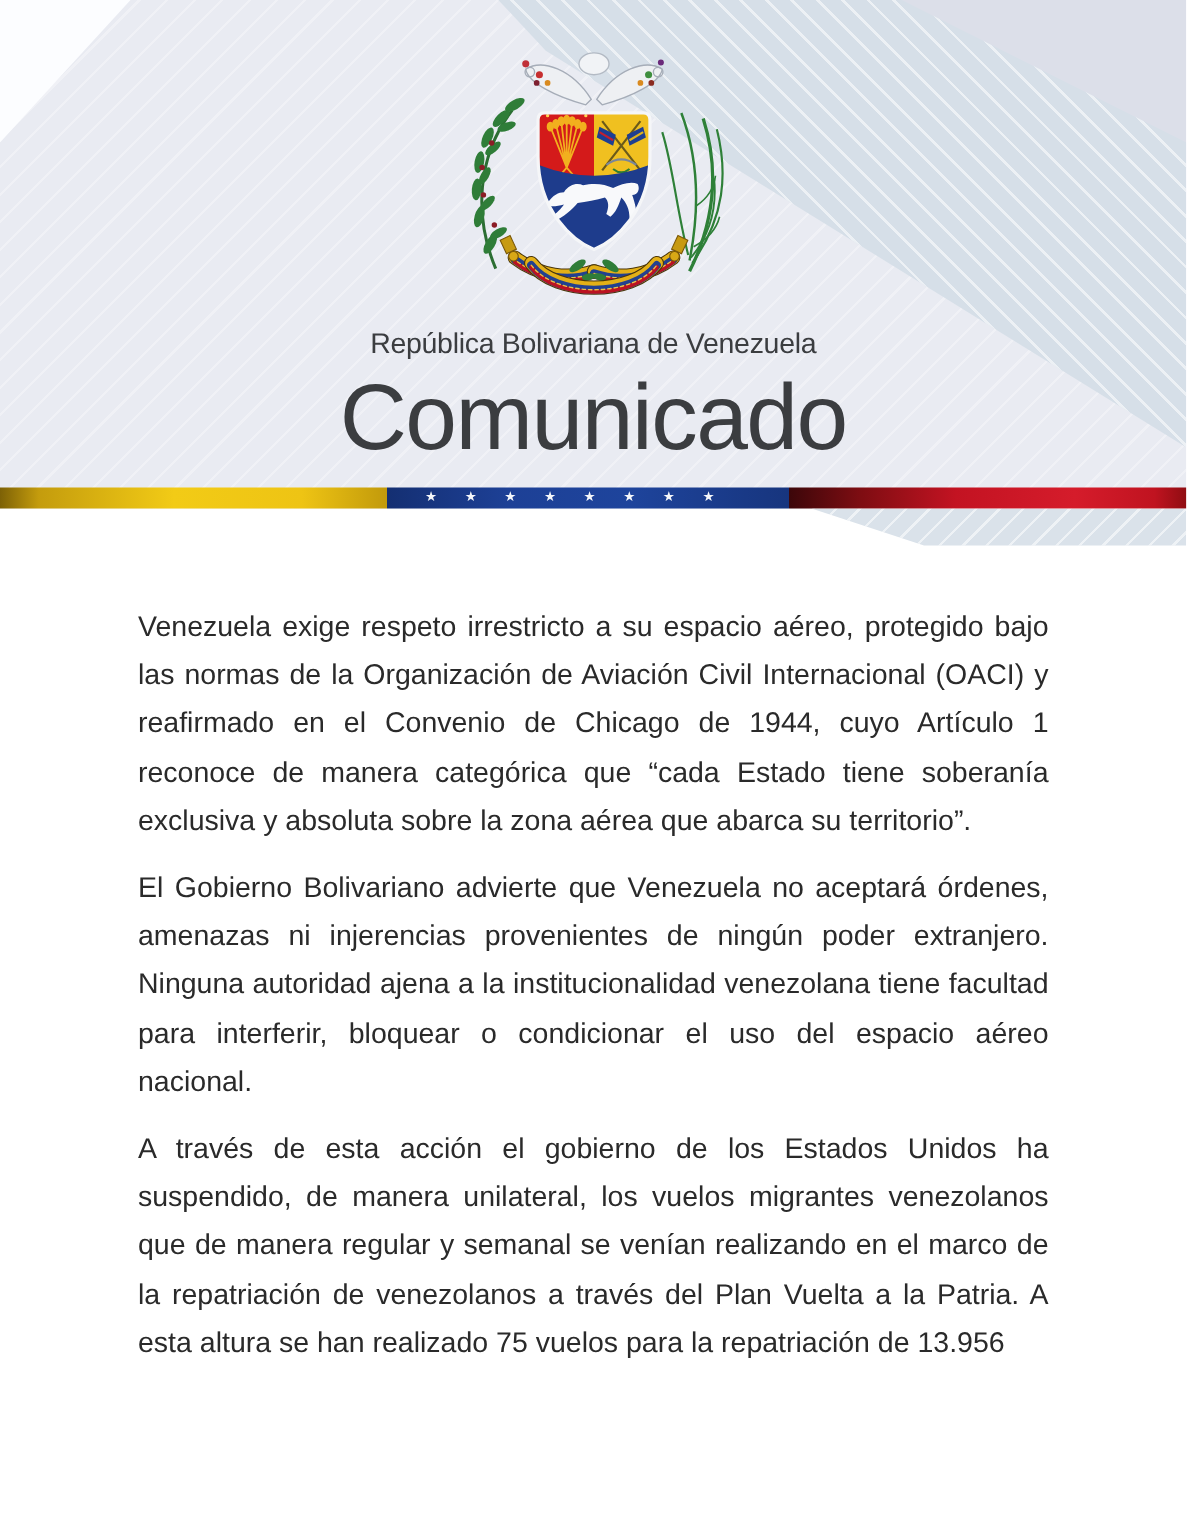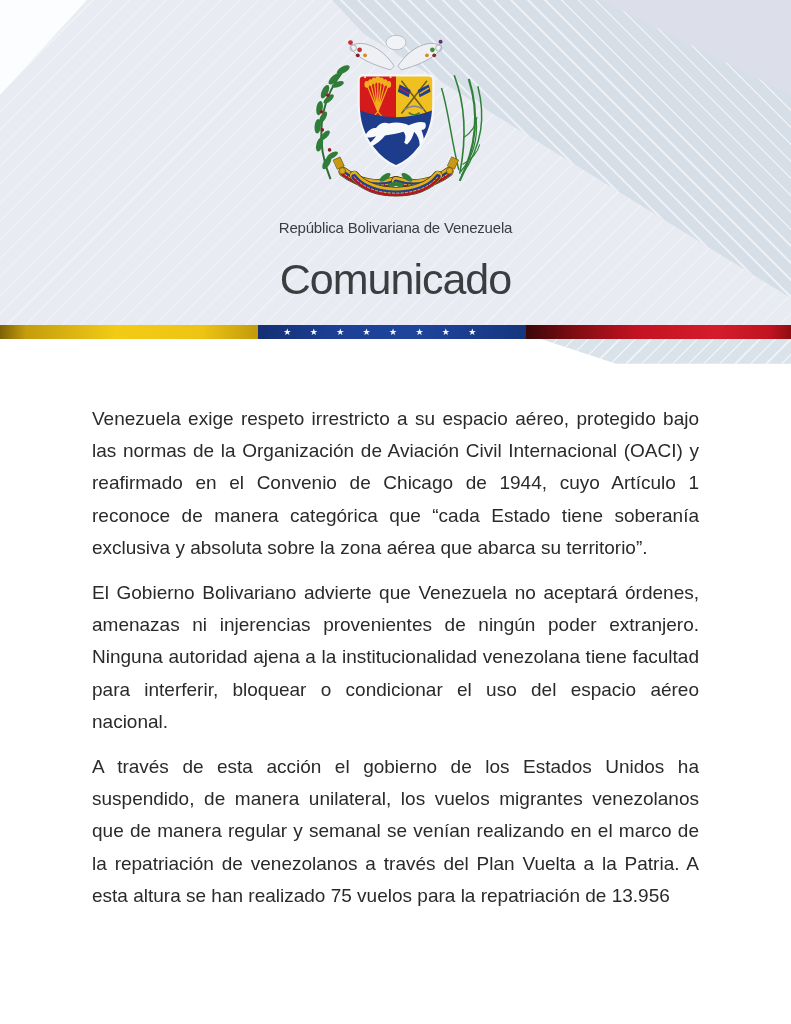--- a/index.html
+++ b/index.html
@@ -24,25 +24,25 @@
     background-image:repeating-linear-gradient(45deg,rgba(255,255,255,.55) 0 1.8px,rgba(255,255,255,0) 1.8px 12px);
     clip-path:polygon(42% 0,76% 0,100% 28%,100% 88%,46% 10%);
   }
   .tri-topleft{
     position:absolute;inset:0;background:#fcfdff;
     clip-path:polygon(0 0,11% 0,0 28%);
   }
   .crest{position:absolute;top:28px;left:50%;transform:translateX(-50%);}
   .rep-line{
     position:absolute;top:219px;left:0;width:100%;text-align:center;
-    font-size:15px;letter-spacing:-.2px;color:#3b3d40;
+    font-size:19px;letter-spacing:-.2px;color:#3b3d40;
   }
   .comunicado{
     position:absolute;top:245px;left:0;width:100%;text-align:center;
-    font-size:43px;line-height:68px;letter-spacing:-1px;color:#3b3d40;font-weight:400;
+    font-size:62px;line-height:68px;letter-spacing:-1px;color:#3b3d40;font-weight:400;
   }
   
   .stripe{position:absolute;top:325px;left:0;width:791px;height:14px;display:flex;}
   .stripe .seg-yellow{
     width:32.6%;height:100%;
     background:linear-gradient(90deg,#7d6106 0%,#c49c0d 10%,#f2cb16 45%,#eec414 78%,#c29a0b 100%);
   }
   .stripe .seg-blue{
     width:33.9%;height:100%;position:relative;
     background:linear-gradient(90deg,#142f72 0%,#1d4096 30%,#1e449c 60%,#17357e 100%);

